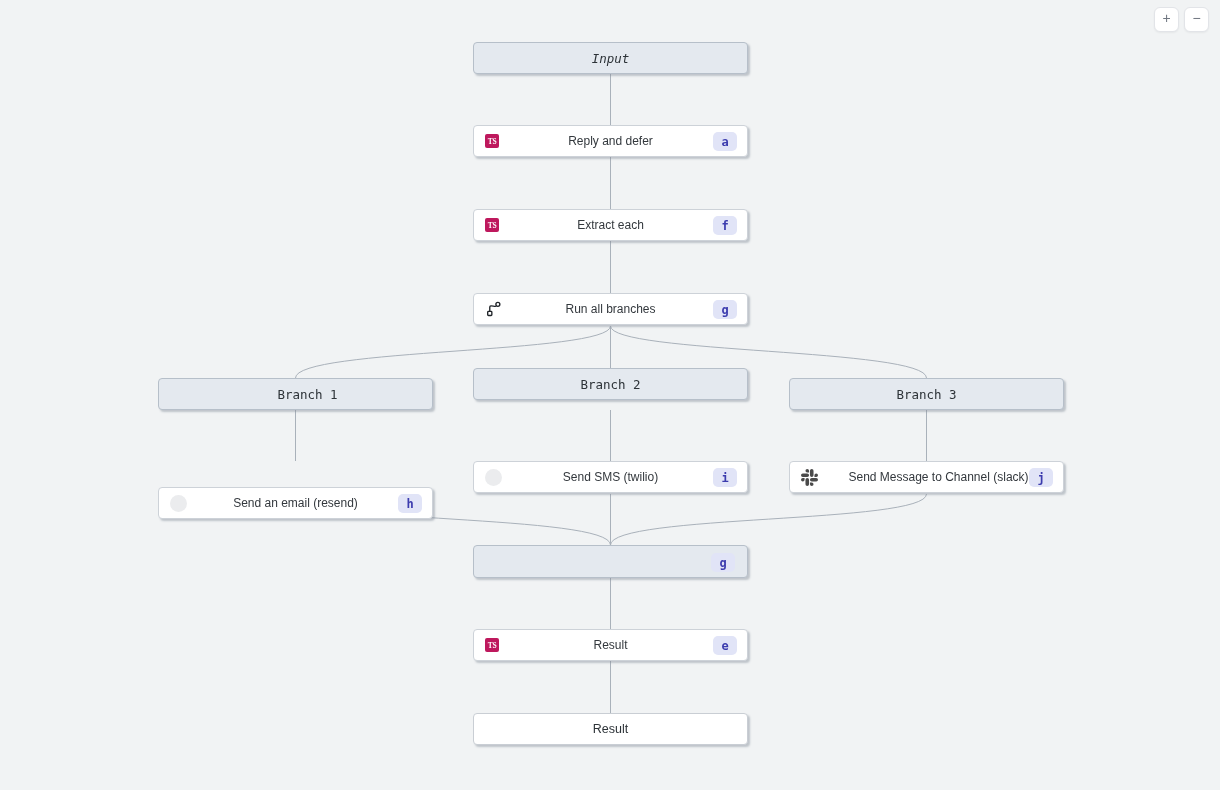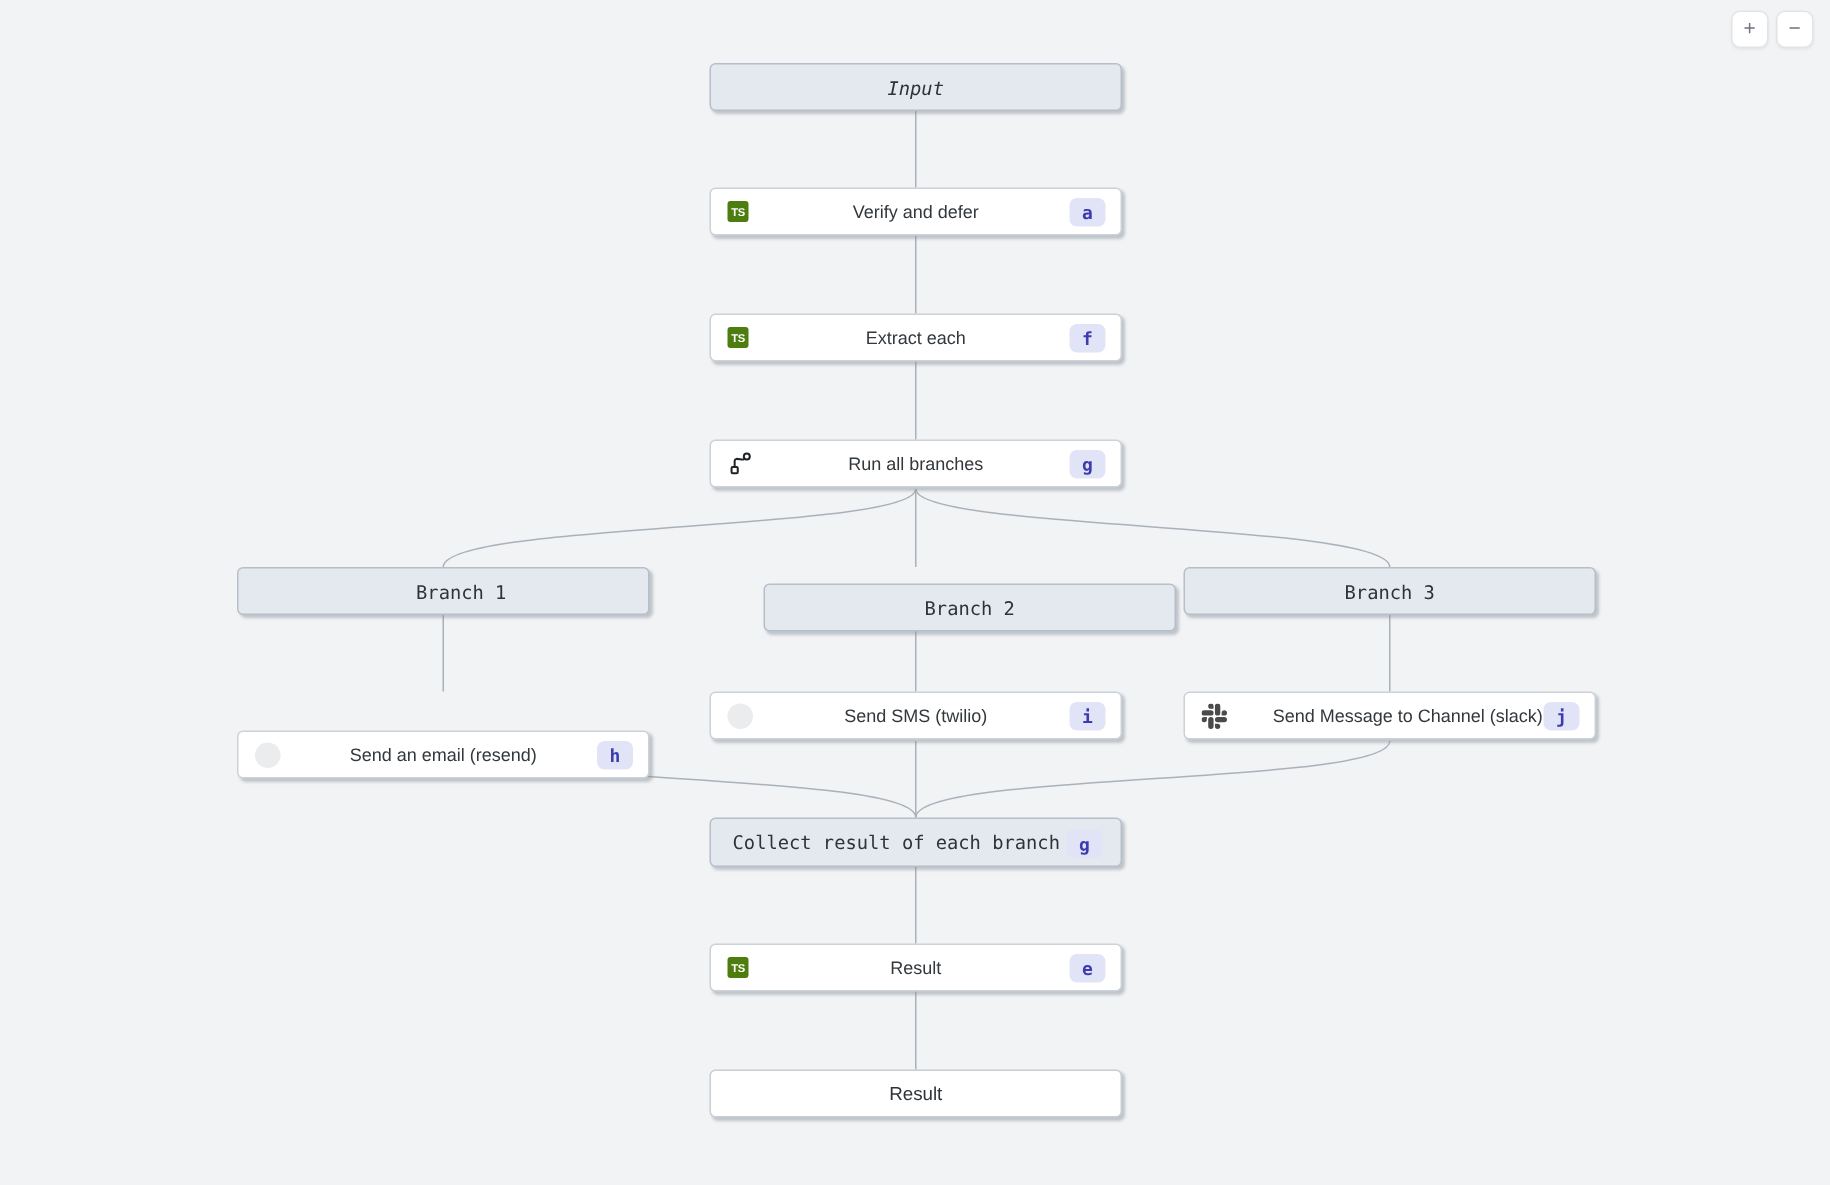--- a/index.html
+++ b/index.html
@@ -45,24 +45,24 @@
     width:24px;height:19px;border-radius:5px;
     background:#e1e4f7;color:#3c3cae;
     font-family:"DejaVu Sans Mono", monospace;
     font-size:12px;font-weight:bold;
     display:flex;align-items:center;justify-content:center;
   }
   .group .badge{right:12px;}
 
   
   .ts-icon{
-    width:14px;height:14px;border-radius:2px;background:#4d7c0f;
+    width:14px;height:14px;border-radius:2px;background:#be185d;
     display:flex;align-items:center;justify-content:center;
     color:#fff;font-size:7.5px;font-weight:bold;
-    font-family:Liberation Sans, sans-serif;letter-spacing:-.3px;
+    font-family:Liberation Serif, serif;letter-spacing:-.3px;
   }
   .ghost-icon{width:17px;height:17px;border-radius:50%;background:#ebecee;}
 
   
   .zoom-controls{position:absolute;top:7px;right:11px;display:flex;gap:5px;}
   .zoom-btn{
     width:23px;height:23px;border-radius:6px;background:#fff;
     border:1px solid #e2e4e8;box-shadow:0 1px 2px rgba(0,0,0,.05);
     color:#6f7680;font-size:14px;line-height:21px;text-align:center;
     cursor:pointer;user-select:none;
@@ -90,21 +90,21 @@
 </svg>
 
 <div class="node group" style="left:473px;top:42px;font-style:italic;">
   <span class="label">Input</span>
 </div>
 
 <div class="node task" style="left:473px;top:125px;">
   <span class="icon-slot">
     <span class="ts-icon">TS</span>
   </span>
-  <span class="label">Verify and defer</span>
+  <span class="label">Reply and defer</span>
   <span class="badge">a</span>
 </div>
 
 <div class="node task" style="left:473px;top:209px;">
   <span class="icon-slot">
     <span class="ts-icon">TS</span>
   </span>
   <span class="label">Extract each</span>
   <span class="badge">f</span>
 </div>
@@ -117,21 +117,21 @@
       <path d="M5.3 12.6 L5.3 8 C5.3 4.6, 12.1 8.6, 12.2 6.4"></path>
     </svg>
   </span>
   <span class="label">Run all branches</span>
   <span class="badge">g</span>
 </div>
 
 <div class="node group" style="left:158px;top:378px;padding-left:24px;">
   <span class="label">Branch 1</span>
 </div>
-<div class="node group" style="left:473px;top:389px;margin-left:36px;">
+<div class="node group" style="left:473px;top:368px;">
   <span class="label">Branch 2</span>
 </div>
 <div class="node group" style="left:789px;top:378px;">
   <span class="label">Branch 3</span>
 </div>
 
 <div class="node task" style="left:158px;top:461px;margin-top:26px;">
   <span class="icon-slot">
     <span class="ghost-icon"></span>
   </span>
@@ -151,21 +151,20 @@
   <span class="icon-slot">
     <svg width="17" height="17" viewBox="0 0 24 24" fill="#4a4a4a">
       <path d="M5.042 15.165a2.528 2.528 0 0 1-2.52 2.523A2.528 2.528 0 0 1 0 15.165a2.527 2.527 0 0 1 2.522-2.52h2.52v2.52zM6.313 15.165a2.527 2.527 0 0 1 2.521-2.52 2.527 2.527 0 0 1 2.521 2.52v6.313A2.528 2.528 0 0 1 8.834 24a2.528 2.528 0 0 1-2.521-2.522v-6.313zM8.834 5.042a2.528 2.528 0 0 1-2.521-2.52A2.528 2.528 0 0 1 8.834 0a2.528 2.528 0 0 1 2.521 2.522v2.52H8.834zM8.834 6.313a2.528 2.528 0 0 1 2.521 2.521 2.528 2.528 0 0 1-2.521 2.521H2.522A2.528 2.528 0 0 1 0 8.834a2.528 2.528 0 0 1 2.522-2.521h6.312zM18.956 8.834a2.528 2.528 0 0 1 2.522-2.521A2.528 2.528 0 0 1 24 8.834a2.528 2.528 0 0 1-2.522 2.521h-2.522V8.834zM17.688 8.834a2.528 2.528 0 0 1-2.523 2.521 2.527 2.527 0 0 1-2.52-2.521V2.522A2.527 2.527 0 0 1 15.165 0a2.528 2.528 0 0 1 2.523 2.522v6.312zM15.165 18.956a2.528 2.528 0 0 1 2.523 2.522A2.528 2.528 0 0 1 15.165 24a2.527 2.527 0 0 1-2.52-2.522v-2.522h2.52zM15.165 17.688a2.527 2.527 0 0 1-2.52-2.523 2.526 2.526 0 0 1 2.52-2.52h6.313A2.527 2.527 0 0 1 24 15.165a2.528 2.528 0 0 1-2.522 2.523h-6.313z"></path>
     </svg>
   </span>
   <span class="label">Send Message to Channel (slack)</span>
   <span class="badge">j</span>
 </div>
 
 <div class="node group" style="left:473px;top:545px;height:33px;">
-  <span class="label" style="padding-right:26px;">Collect result of each branch</span>
   <span class="badge" style="top:7px;">g</span>
 </div>
 
 <div class="node task" style="left:473px;top:629px;">
   <span class="icon-slot">
     <span class="ts-icon">TS</span>
   </span>
   <span class="label">Result</span>
   <span class="badge">e</span>
 </div>

